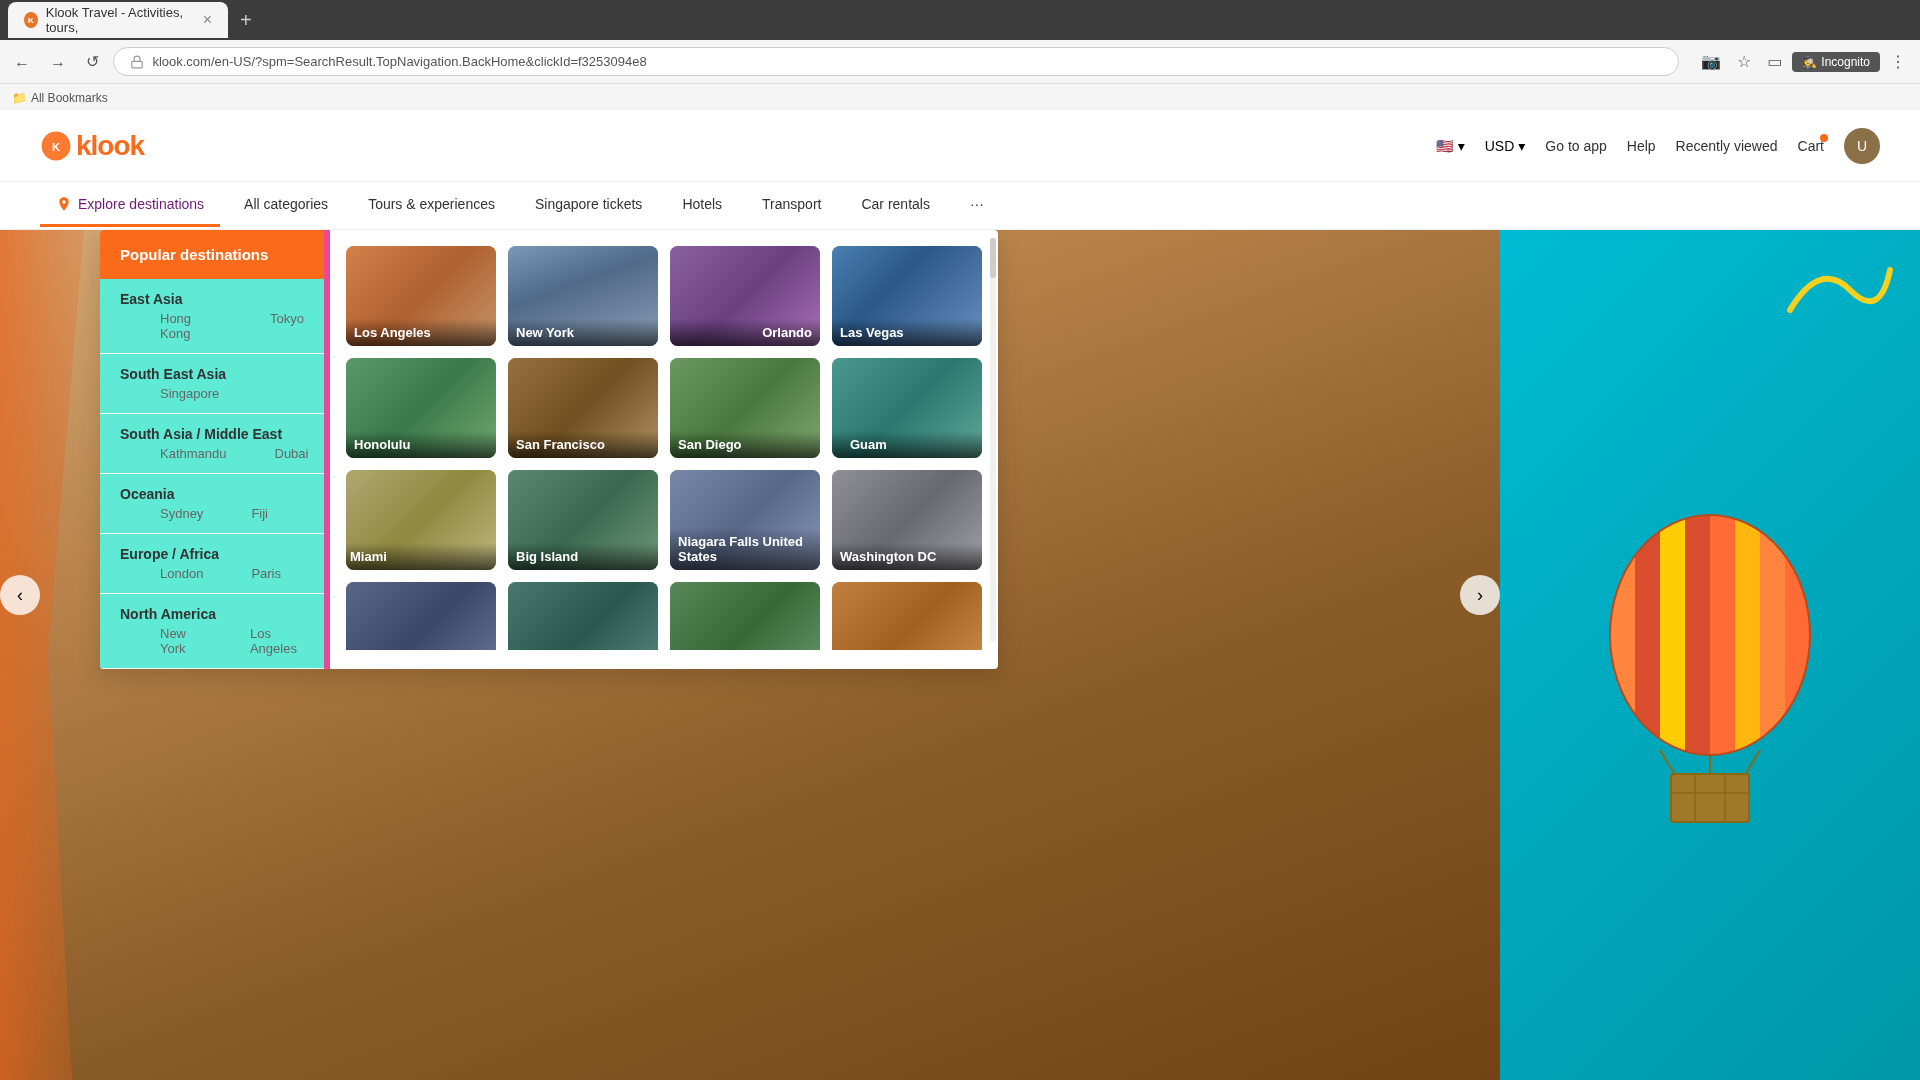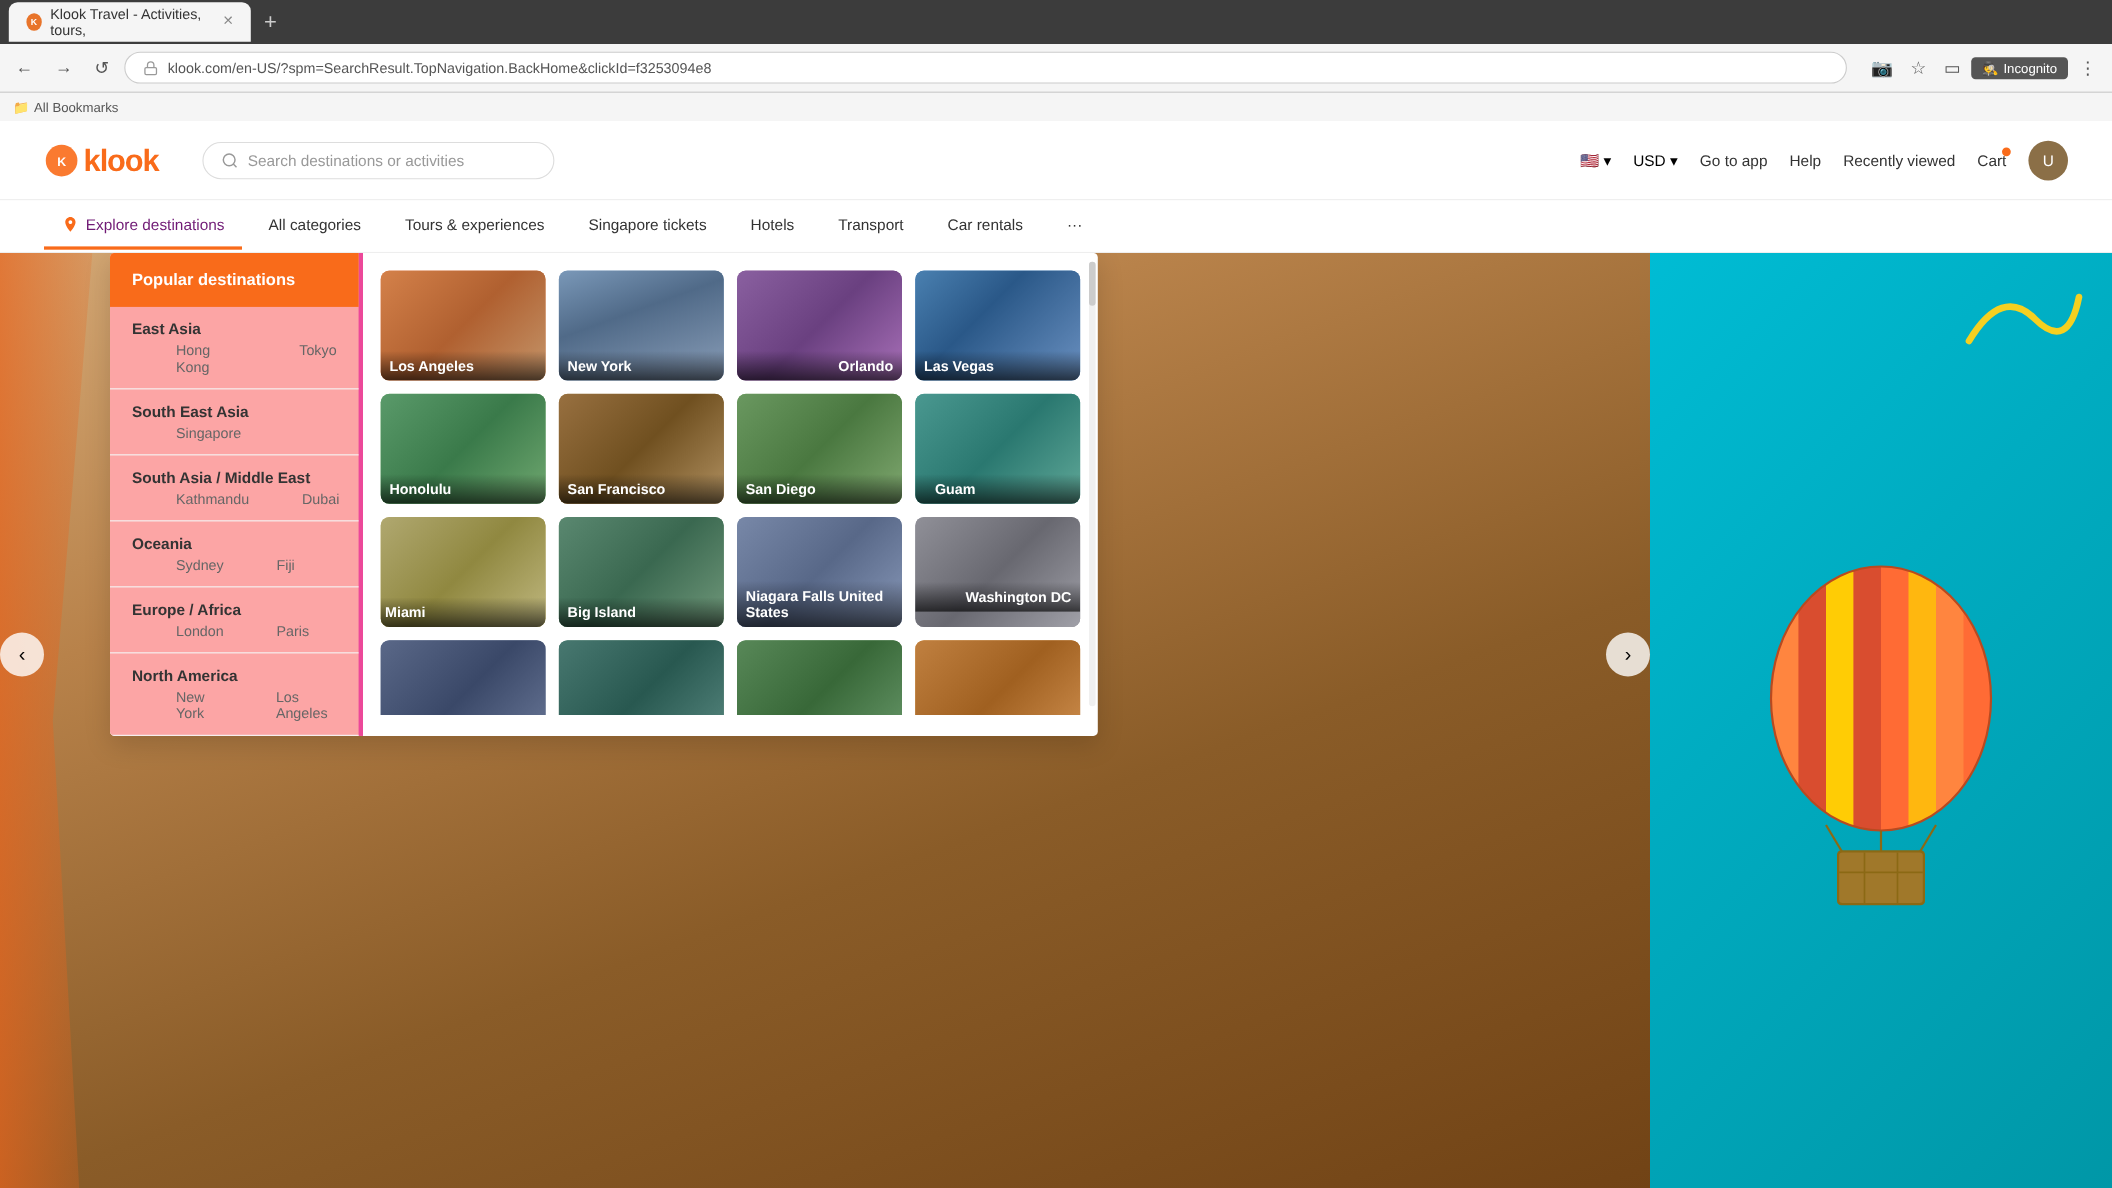--- a/index.html
+++ b/index.html
@@ -45,21 +45,21 @@
 
     
     .hero-bg { position: absolute; top: 120px; left: 0; right: 0; bottom: 0; background: linear-gradient(135deg, #c8a87a 0%, #a0714a 30%, #7a5530 60%, #5a3a1a 100%); z-index: 0; }
     .hero-right-panel { position: absolute; top: 120px; right: 0; width: 420px; height: calc(100% - 120px); background: linear-gradient(135deg, #00bcd4 0%, #00acc1 40%, #0097a7 100%); z-index: 1; display: flex; align-items: center; justify-content: center; overflow: hidden; }
     .hero-arrow-left { position: absolute; left: 0; top: 50%; transform: translateY(-50%); z-index: 10; background: rgba(255,255,255,0.8); border: none; border-radius: 50%; width: 40px; height: 40px; font-size: 18px; cursor: pointer; display: flex; align-items: center; justify-content: center; }
     .hero-arrow-right { position: absolute; right: 420px; top: 50%; transform: translateY(-50%); z-index: 10; background: rgba(255,255,255,0.8); border: none; border-radius: 50%; width: 40px; height: 40px; font-size: 18px; cursor: pointer; display: flex; align-items: center; justify-content: center; }
 
     
     .dropdown-overlay { position: absolute; top: 120px; left: 0; right: 420px; bottom: 0; z-index: 20; }
     .dropdown { position: absolute; top: 0; left: 100px; display: flex; background: white; box-shadow: 0 8px 24px rgba(0,0,0,0.15); border-radius: 4px; overflow: hidden; min-height: 420px; }
-    .dropdown-sidebar { width: 230px; background: #fca5a5; border-right: 4px solid #ec4899; padding: 0; }
+    .dropdown-sidebar { width: 230px; background: #5eead4; border-right: 6px solid #ec4899; padding: 0; }
     .dropdown-header { background: #f96b1a; color: white; font-size: 15px; font-weight: 600; padding: 16px 20px; }
     .dropdown-region { padding: 12px 20px; border-bottom: 1px solid #f5f5f5; cursor: pointer; }
     .dropdown-region-name { font-size: 14px; font-weight: 600; color: #333; margin-bottom: 4px; }
     .dropdown-region-cities { font-size: 13px; color: #666; display: flex; gap: 8px; }
     .dropdown-cities-link { color: #666; cursor: pointer; margin-left: 40px; }
     .dropdown-content { flex: 1; padding: 16px; overflow-y: auto; max-height: 420px; }
     .destinations-grid { display: grid; grid-template-columns: repeat(4, 150px); gap: 12px; }
     .dest-card { width: 150px; height: 100px; border-radius: 8px; overflow: hidden; position: relative; cursor: pointer; }
     .scrollbar-track { position: absolute; right: 2px; top: 8px; bottom: 8px; width: 6px; background: #f0f0f0; border-radius: 3px; }
     .scrollbar-thumb { width: 6px; height: 40px; background: #ccc; border-radius: 3px; }
@@ -125,27 +125,20 @@
 <div class="app">
 
   <div class="header">
     <div class="logo">
       <svg width="32" height="32" viewBox="0 0 40 40">
         <circle cx="20" cy="20" r="18" fill="#f96b1a" opacity="0.9"></circle>
         <text x="50%" y="55%" dominant-baseline="middle" text-anchor="middle" fill="white" font-size="14" font-weight="bold">K</text>
       </svg>
       <span style="font-family: sans-serif; letter-spacing: -1px;">klook</span>
     </div>
-    <div class="search-bar">
-      <svg width="16" height="16" viewBox="0 0 24 24" fill="none" stroke="#999" stroke-width="2">
-        <circle cx="11" cy="11" r="8"></circle>
-        <path d="m21 21-4.35-4.35"></path>
-      </svg>
-      <span style="color:#999; font-size:14px;">Search destinations or activities</span>
-    </div>
     <div class="header-spacer"></div>
     <div class="header-nav">
       <div class="flag-selector">
         <span>🇺🇸</span>
         <span>▾</span>
       </div>
       <div class="currency-selector">
         <span>USD</span>
         <span>▾</span>
       </div>
@@ -355,21 +348,21 @@
               <div style="position:absolute; bottom:0; left:0; right:0; padding:6px 8px; background: linear-gradient(transparent, rgba(0,0,0,0.65)); color:white; font-size:13px; font-weight:600;">Big Island</div>
             </div>
           </div>
           <div class="dest-card dest-niagara">
             <div style="background: linear-gradient(135deg, #7888a8 0%, #586888 50%, #8898b8 100%); width:100%; height:100%; position:relative;">
               <div style="position:absolute; bottom:0; left:0; right:0; padding:6px 8px; background: linear-gradient(transparent, rgba(0,0,0,0.65)); color:white; font-size:13px; font-weight:600;">Niagara Falls United States</div>
             </div>
           </div>
           <div class="dest-card dest-dc">
             <div style="background: linear-gradient(135deg, #909098 0%, #686870 50%, #a0a0a8 100%); width:100%; height:100%; position:relative;">
-              <div style="position:absolute; bottom:14px; left:0; right:0; padding:6px 8px; background: linear-gradient(transparent, rgba(0,0,0,0.65)); color:white; font-size:13px; font-weight:600;text-align:right;">Washington DC</div>
+              <div style="position:absolute; bottom:0; left:0; right:0; padding:6px 8px; background: linear-gradient(transparent, rgba(0,0,0,0.65)); color:white; font-size:13px; font-weight:600;">Washington DC</div>
             </div>
           </div>
 
           <div class="dest-card dest-chicago">
             <div style="background: linear-gradient(135deg, #5a6888 0%, #3a4868 50%, #6a7898 100%); width:100%; height:100%; position:relative;">
               
             </div>
           </div>
           <div class="dest-card dest-boston">
             <div style="background: linear-gradient(135deg, #487870 0%, #285850 50%, #588880 100%); width:100%; height:100%; position:relative;">

